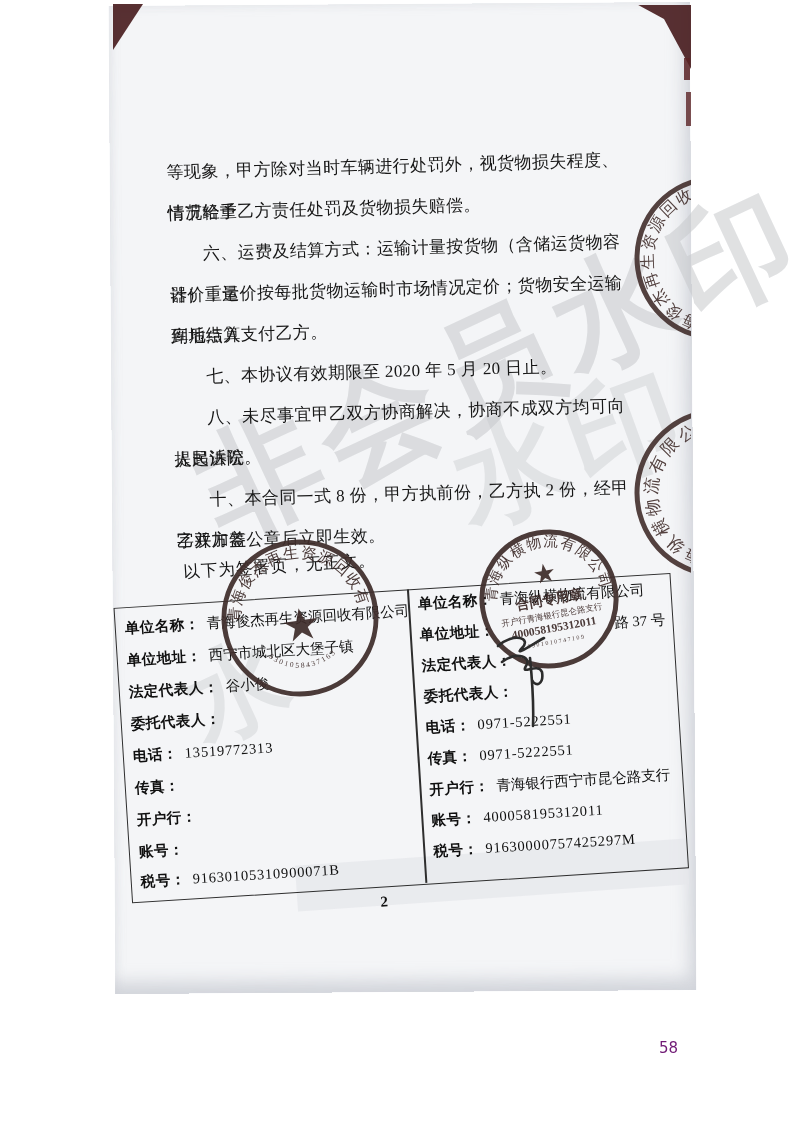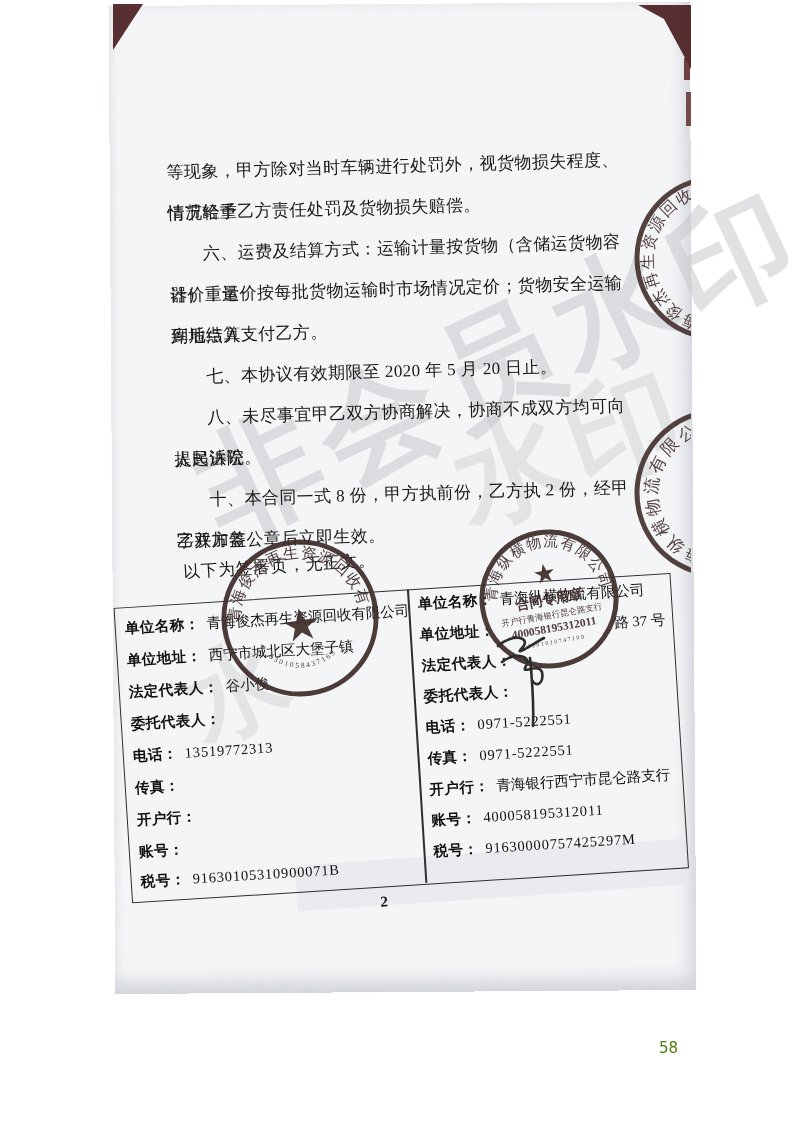--- a/index.html
+++ b/index.html
@@ -44,21 +44,21 @@
   .row .num{font-family:"Liberation Serif", serif;letter-spacing:.8px;}
   .val-indent{margin-left:120px !important;}
   .pagenum{position:absolute;left:250px;top:344px;font-size:15px;font-weight:bold;color:#111;}
 
   .gray-band{left:296px;top:852px;width:392px;height:46px;background:#e6e7eb;opacity:.75;
              transform:rotate(-4deg);z-index:1;}
 
   
   .seal{z-index:5;opacity:.93;}
   .edge-clip{left:0;top:168px;width:691px;height:430px;overflow:hidden;z-index:4;}
-  .corner58{left:659px;top:1039px;font-size:15px;font-family:"DejaVu Sans", sans-serif;color:#4d7c0f;z-index:3;}
+  .corner58{left:659px;top:1039px;font-size:15px;font-family:"DejaVu Sans", sans-serif;color:#701a75;z-index:3;}
   svg text{font-family:"Liberation Serif", serif;}
 </style>
 </head>
 <body>
 
 <div class="abs scan-sheet"></div>
 <div class="abs corner-tl"></div>
 <div class="abs corner-tr"></div>
 <div class="abs red-dash1"></div>
 <div class="abs red-dash2"></div>

